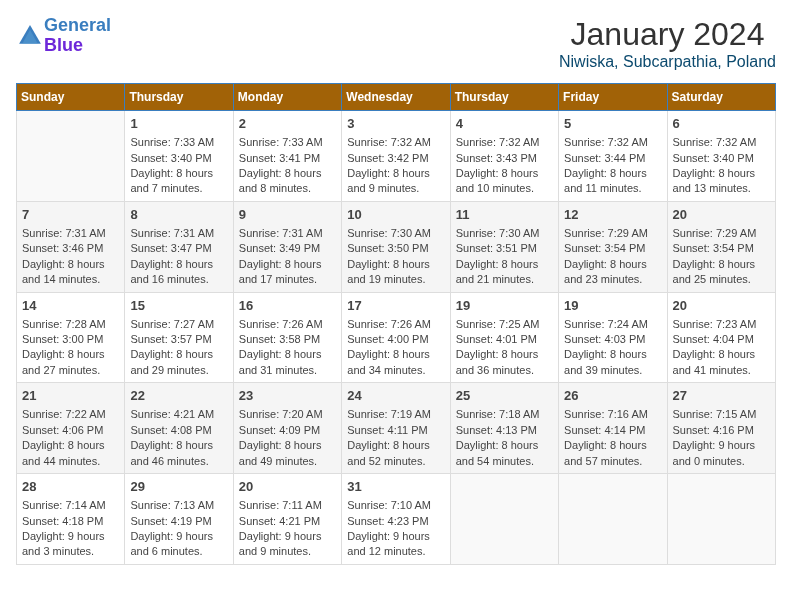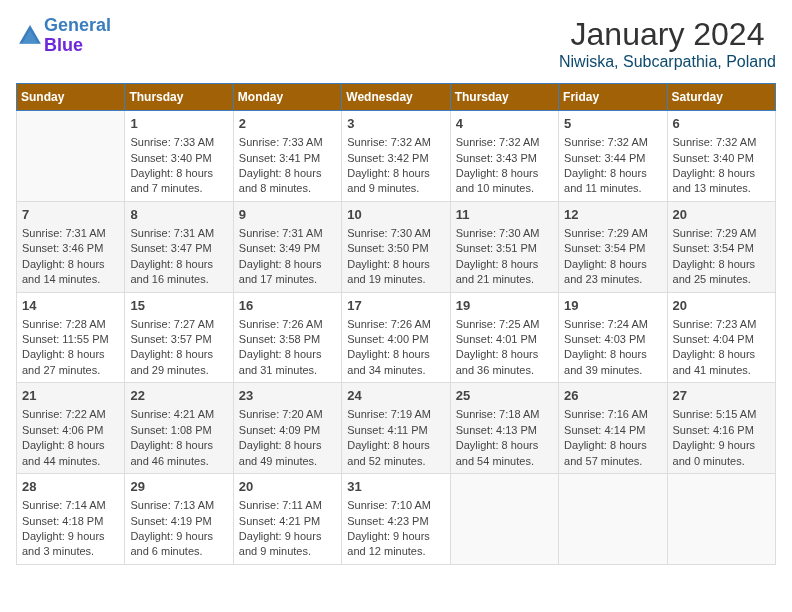--- a/index.html
+++ b/index.html
@@ -127,36 +127,36 @@
       <tr>
         <td><span class="day-num">7</span><span>Sunrise: 7:31 AM</span><br><span>Sunset: 3:46 PM</span><br><span>Daylight: 8 hours and 14 minutes.</span></td>
         <td><span class="day-num">8</span><span>Sunrise: 7:31 AM</span><br><span>Sunset: 3:47 PM</span><br><span>Daylight: 8 hours and 16 minutes.</span></td>
         <td><span class="day-num">9</span><span>Sunrise: 7:31 AM</span><br><span>Sunset: 3:49 PM</span><br><span>Daylight: 8 hours and 17 minutes.</span></td>
         <td><span class="day-num">10</span><span>Sunrise: 7:30 AM</span><br><span>Sunset: 3:50 PM</span><br><span>Daylight: 8 hours and 19 minutes.</span></td>
         <td><span class="day-num">11</span><span>Sunrise: 7:30 AM</span><br><span>Sunset: 3:51 PM</span><br><span>Daylight: 8 hours and 21 minutes.</span></td>
         <td><span class="day-num">12</span><span>Sunrise: 7:29 AM</span><br><span>Sunset: 3:54 PM</span><br><span>Daylight: 8 hours and 23 minutes.</span></td>
         <td><span class="day-num">20</span><span>Sunrise: 7:29 AM</span><br><span>Sunset: 3:54 PM</span><br><span>Daylight: 8 hours and 25 minutes.</span></td>
       </tr>
       <tr>
-        <td><span class="day-num">14</span><span>Sunrise: 7:28 AM</span><br><span>Sunset: 11:55 PM</span><br><span>Daylight: 8 hours and 27 minutes.</span></td>
+        <td><span class="day-num">14</span><span>Sunrise: 7:28 AM</span><br><span>Sunset: 3:00 PM</span><br><span>Daylight: 8 hours and 27 minutes.</span></td>
         <td><span class="day-num">15</span><span>Sunrise: 7:27 AM</span><br><span>Sunset: 3:57 PM</span><br><span>Daylight: 8 hours and 29 minutes.</span></td>
         <td><span class="day-num">16</span><span>Sunrise: 7:26 AM</span><br><span>Sunset: 3:58 PM</span><br><span>Daylight: 8 hours and 31 minutes.</span></td>
         <td><span class="day-num">17</span><span>Sunrise: 7:26 AM</span><br><span>Sunset: 4:00 PM</span><br><span>Daylight: 8 hours and 34 minutes.</span></td>
         <td><span class="day-num">19</span><span>Sunrise: 7:25 AM</span><br><span>Sunset: 4:01 PM</span><br><span>Daylight: 8 hours and 36 minutes.</span></td>
         <td><span class="day-num">19</span><span>Sunrise: 7:24 AM</span><br><span>Sunset: 4:03 PM</span><br><span>Daylight: 8 hours and 39 minutes.</span></td>
         <td><span class="day-num">20</span><span>Sunrise: 7:23 AM</span><br><span>Sunset: 4:04 PM</span><br><span>Daylight: 8 hours and 41 minutes.</span></td>
       </tr>
       <tr>
         <td><span class="day-num">21</span><span>Sunrise: 7:22 AM</span><br><span>Sunset: 4:06 PM</span><br><span>Daylight: 8 hours and 44 minutes.</span></td>
-        <td><span class="day-num">22</span><span>Sunrise: 4:21 AM</span><br><span>Sunset: 1:08 PM</span><br><span>Daylight: 8 hours and 46 minutes.</span></td>
+        <td><span class="day-num">22</span><span>Sunrise: 4:21 AM</span><br><span>Sunset: 4:08 PM</span><br><span>Daylight: 8 hours and 46 minutes.</span></td>
         <td><span class="day-num">23</span><span>Sunrise: 7:20 AM</span><br><span>Sunset: 4:09 PM</span><br><span>Daylight: 8 hours and 49 minutes.</span></td>
         <td><span class="day-num">24</span><span>Sunrise: 7:19 AM</span><br><span>Sunset: 4:11 PM</span><br><span>Daylight: 8 hours and 52 minutes.</span></td>
         <td><span class="day-num">25</span><span>Sunrise: 7:18 AM</span><br><span>Sunset: 4:13 PM</span><br><span>Daylight: 8 hours and 54 minutes.</span></td>
         <td><span class="day-num">26</span><span>Sunrise: 7:16 AM</span><br><span>Sunset: 4:14 PM</span><br><span>Daylight: 8 hours and 57 minutes.</span></td>
-        <td><span class="day-num">27</span><span>Sunrise: 5:15 AM</span><br><span>Sunset: 4:16 PM</span><br><span>Daylight: 9 hours and 0 minutes.</span></td>
+        <td><span class="day-num">27</span><span>Sunrise: 7:15 AM</span><br><span>Sunset: 4:16 PM</span><br><span>Daylight: 9 hours and 0 minutes.</span></td>
       </tr>
       <tr>
         <td><span class="day-num">28</span><span>Sunrise: 7:14 AM</span><br><span>Sunset: 4:18 PM</span><br><span>Daylight: 9 hours and 3 minutes.</span></td>
         <td><span class="day-num">29</span><span>Sunrise: 7:13 AM</span><br><span>Sunset: 4:19 PM</span><br><span>Daylight: 9 hours and 6 minutes.</span></td>
         <td><span class="day-num">20</span><span>Sunrise: 7:11 AM</span><br><span>Sunset: 4:21 PM</span><br><span>Daylight: 9 hours and 9 minutes.</span></td>
         <td><span class="day-num">31</span><span>Sunrise: 7:10 AM</span><br><span>Sunset: 4:23 PM</span><br><span>Daylight: 9 hours and 12 minutes.</span></td>
         <td class="empty-cell"></td>
         <td class="empty-cell"></td>
         <td class="empty-cell"></td>
       </tr>

